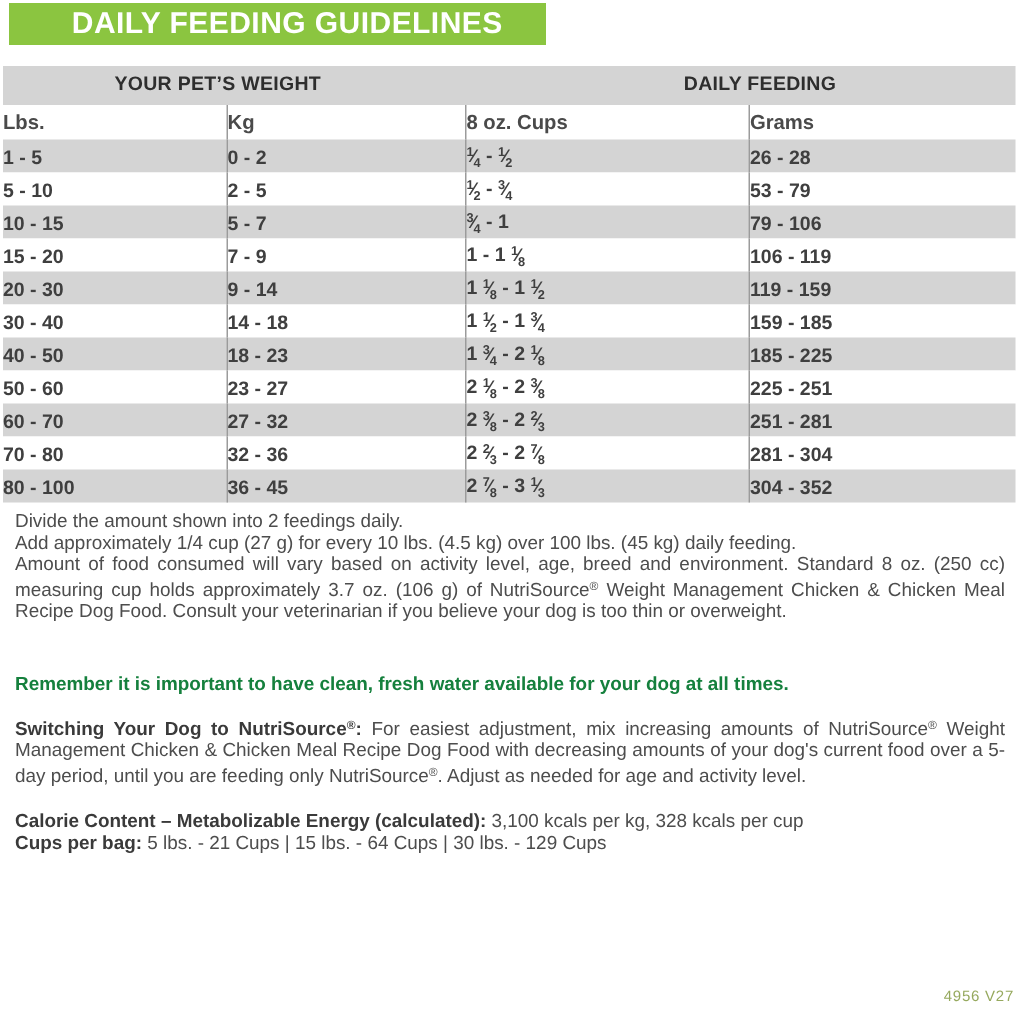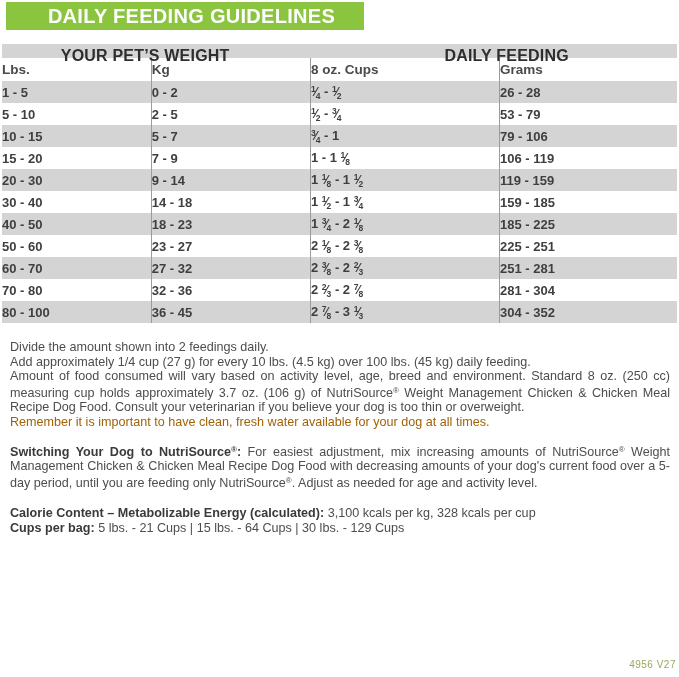--- a/index.html
+++ b/index.html
@@ -19,22 +19,22 @@
     color:#fff;
     font-size:20px;font-weight:800;letter-spacing:.3px;
     line-height:28px;
     padding-left:13px;box-sizing:border-box;
     white-space:nowrap;
     text-align:center;
   }
   
   .feed-table-wrap{position:absolute;left:2px;top:44px;width:675px;}
   .group-band{
-    display:flex;height:14px;background:#d4d4d4;
-    font-weight:700;font-size:16px;color:#2e2e2e;
+    display:flex;height:26px;background:#d4d4d4;
+    font-weight:700;font-size:13px;color:#2e2e2e;
     letter-spacing:.2px;
     gap:48px;
   }
   .group-band .g-left{width:45.66%;text-align:center;line-height:23px;}
   .group-band .g-right{width:54.34%;text-align:center;line-height:23px;}
   table.feed{
     width:100%;border-collapse:collapse;table-layout:fixed;
     font-size:13px;color:#3f3f3f;
   }
   table.feed col.c1{width:22.1%;}
@@ -56,21 +56,21 @@
   .fr{white-space:nowrap;}
   .fr sup{font-size:8.5px;vertical-align:4px;letter-spacing:0;}
   .fr sub{font-size:8.5px;vertical-align:-3px;}
   .fr .sl{font-size:12px;margin:0 -1px;}
   
   .notes{
     position:absolute;left:10px;top:340px;width:660px;
     font-size:12.6px;line-height:14.6px;color:#4d4d4d;
   }
   .notes .just{text-align:justify;}
-  .bold-line{font-weight:400;color:#a16207;}
+  .bold-line{font-weight:700;color:#15803d;margin-top:34px;}
   .lead{font-weight:700;color:#3a3a3a;}
   .spacer-sm{height:13px;}
   .spacer-xs{height:3px;}
   sup.reg{font-size:8px;vertical-align:4px;}
   
   .footer-code{
     position:absolute;right:3px;bottom:7px;
     color:#96a95e;font-size:10px;letter-spacing:.5px;
   }
 </style>

